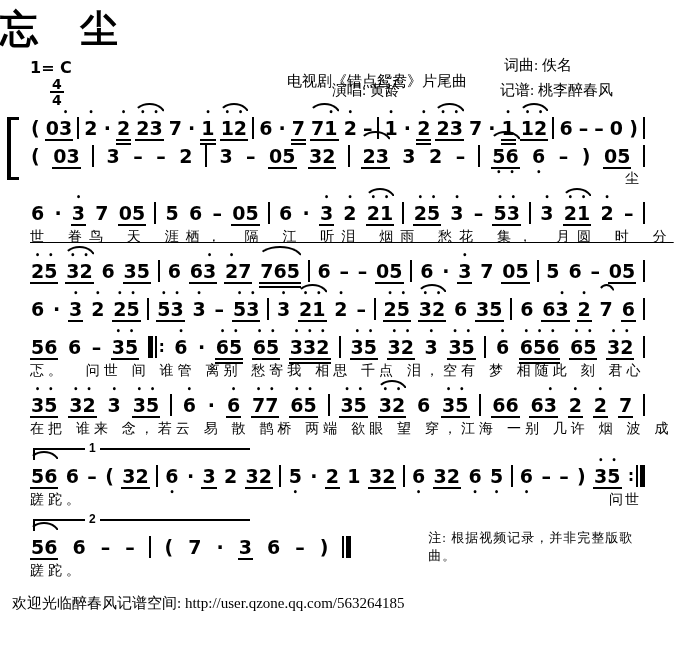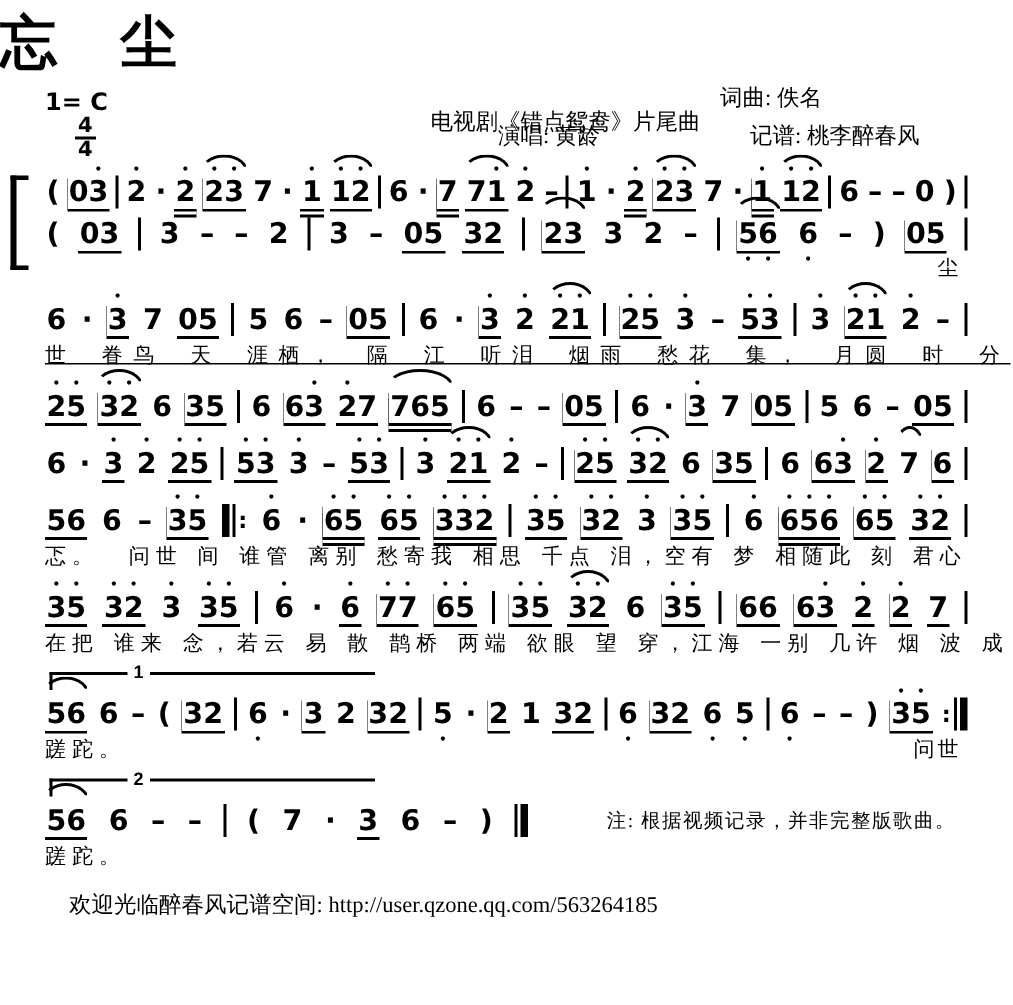--- a/index.html
+++ b/index.html
@@ -6,21 +6,21 @@
   body{width:675px;height:670px;color:#000;font-family:"Liberation Sans",sans-serif;position:relative;overflow:hidden;}
   .page{padding-top:8px;}
   
   .title{font-family:"Liberation Serif",serif;font-weight:bold;font-size:38px;line-height:1.15;letter-spacing:2px;}
   .meta{position:relative;height:54px;margin-top:2px;font-family:"Liberation Serif",serif;font-size:15px;}
   .keysig{position:absolute;left:30px;top:4px;font-family:"DejaVu Sans",sans-serif;font-weight:bold;font-size:16px;display:flex;align-items:center;flex-direction:column;}
   .frac{display:inline-flex;flex-direction:column;align-items:center;margin-left:12px;font-size:14px;line-height:1.05;}
   .frac .den{border-top:2px solid #000;padding:0 2px;}
   .frac .num{padding:0 2px;}
   .src{position:absolute;left:287px;top:18px;}
-  .wmaker{position:absolute;left:480px;top:2px;text-align:right;}
+  .wmaker{position:absolute;left:504px;top:2px;text-align:right;}
   .singer{position:absolute;left:332px;top:27px;}
   .notator{position:absolute;left:500px;top:27px;}
   
   #score{margin-top:6px;}
   .system{margin-bottom:8px;position:relative;}
   .notes{display:flex;justify-content:space-between;align-items:center;height:30px;padding:0 30px;
          font-family:"DejaVu Sans",sans-serif;font-weight:bold;font-size:19px;}
   .notes.compact{justify-content:flex-start;gap:13px;}
   .grp{position:relative;display:inline-block;padding:0 1px;white-space:nowrap;}
   .grp.u1{box-shadow:0 2px 0 #000;}
@@ -34,23 +34,23 @@
   .vbar.thick{width:5px;}
   .rpt{display:inline-flex;align-items:center;gap:2px;}
   .rpt .colon{font-size:15px;}
   .lyric{height:20px;padding:0 30px;font-size:14px;letter-spacing:4px;word-spacing:2px;white-space:pre;position:relative;}
   .lyric.wide{letter-spacing:7px;word-spacing:6px;text-decoration:underline;}
   .lyr-right{position:absolute;right:34px;top:0;letter-spacing:2px;word-spacing:0;}
   .intro .notes{height:28px;}
   .ibracket{position:absolute;left:7px;top:3px;height:57px;width:8px;border-left:4px solid #000;border-top:3px solid #000;border-bottom:3px solid #000;}
   .volta{margin-left:33px;width:215px;height:10px;border-top:2px solid #000;border-left:2px solid #000;position:relative;margin-bottom:1px;}
   .volta .num{position:absolute;left:50px;top:-9px;background:#fff;padding:0 4px;font-size:12px;font-weight:bold;}
-  .sidenote{margin-left:40px;font-family:"Liberation Serif",serif;font-weight:normal;font-size:13px;letter-spacing:1px;align-self:center;}
+  .sidenote{margin-left:64px;font-family:"Liberation Serif",serif;font-weight:normal;font-size:13px;letter-spacing:1px;align-self:center;}
   
-  .footer{margin-top:12px;padding-left:46px;font-family:"Liberation Serif",serif;font-size:15px;}
+  .footer{margin-top:12px;padding-left:12px;font-family:"Liberation Serif",serif;font-size:15px;}
 </style>
 </head>
 <body>
 
 <div class="page">
   <div class="title">忘　尘</div>
 
   <div class="meta">
     <div class="keysig">
       <span>1= C</span>

